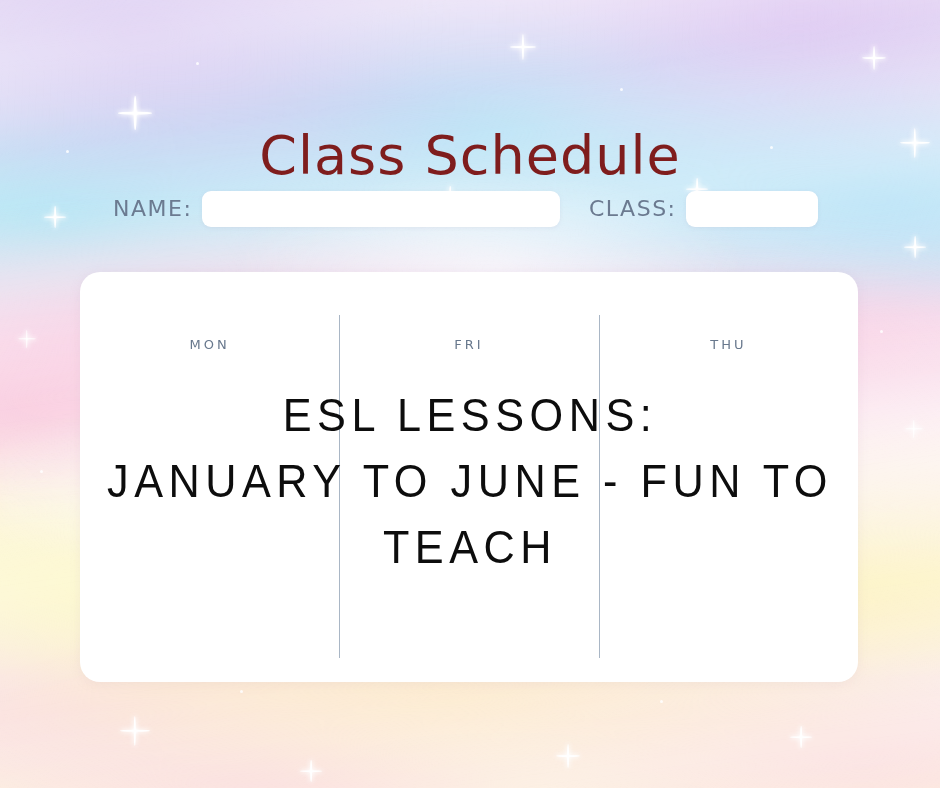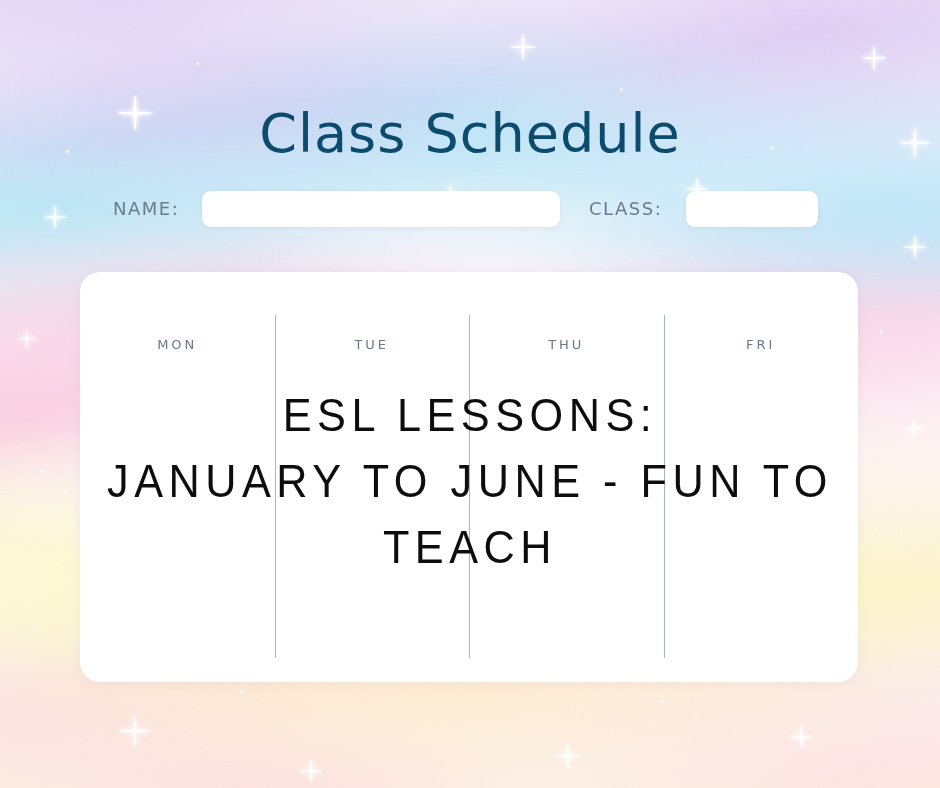--- a/index.html
+++ b/index.html
@@ -126,43 +126,43 @@
     position: absolute;
     border-radius: 50%;
     background: rgba(255,255,255,0.85);
     pointer-events: none;
   }
 
   
   .page-title {
     position: absolute;
     left: 0; right: 0;
-    top: 66px;
+    top: 88px;
     text-align: center;
     font-family: "DejaVu Sans", sans-serif;
     font-size: 54px;
     font-weight: 400;
-    color: #0c4a6e;
+    color: #7f1d1d;
     letter-spacing: 1px;
     z-index: 5;
   }
 
   .form-row {
     position: absolute;
     left: 0; right: 0;
     top: 186px;
     height: 46px;
     z-index: 5;
   }
   .field-label {
     position: absolute;
     top: 0;
     height: 46px;
     line-height: 46px;
-    font-size: 18px;
+    font-size: 22px;
     font-weight: 400;
     color: #6b7a90;
     letter-spacing: 1.5px;
     white-space: nowrap;
   }
   .label-name { left: 113px; }
   .label-class { left: 589px; text-align: right; }
 
   .input-box {
     position: absolute;
@@ -309,27 +309,24 @@
     <span class="field-label label-class">CLASS:</span>
     <div class="input-box input-class"></div>
   </div>
 
   <div class="schedule-card">
     <div class="day-grid">
       <div class="day-col">
         <span class="day-label">MON</span>
       </div>
       <div class="day-col">
-        <span class="day-label">TUE</span>
+        <span class="day-label">FRI</span>
       </div>
       <div class="day-col">
         <span class="day-label">THU</span>
       </div>
-      <div class="day-col">
-        <span class="day-label">FRI</span>
-      </div>
     </div>
   </div>
 
   <div class="overlay-text">ESL LESSONS:
 JANUARY TO JUNE - FUN TO TEACH</div>
 
 </div>
 
 </body></html>

